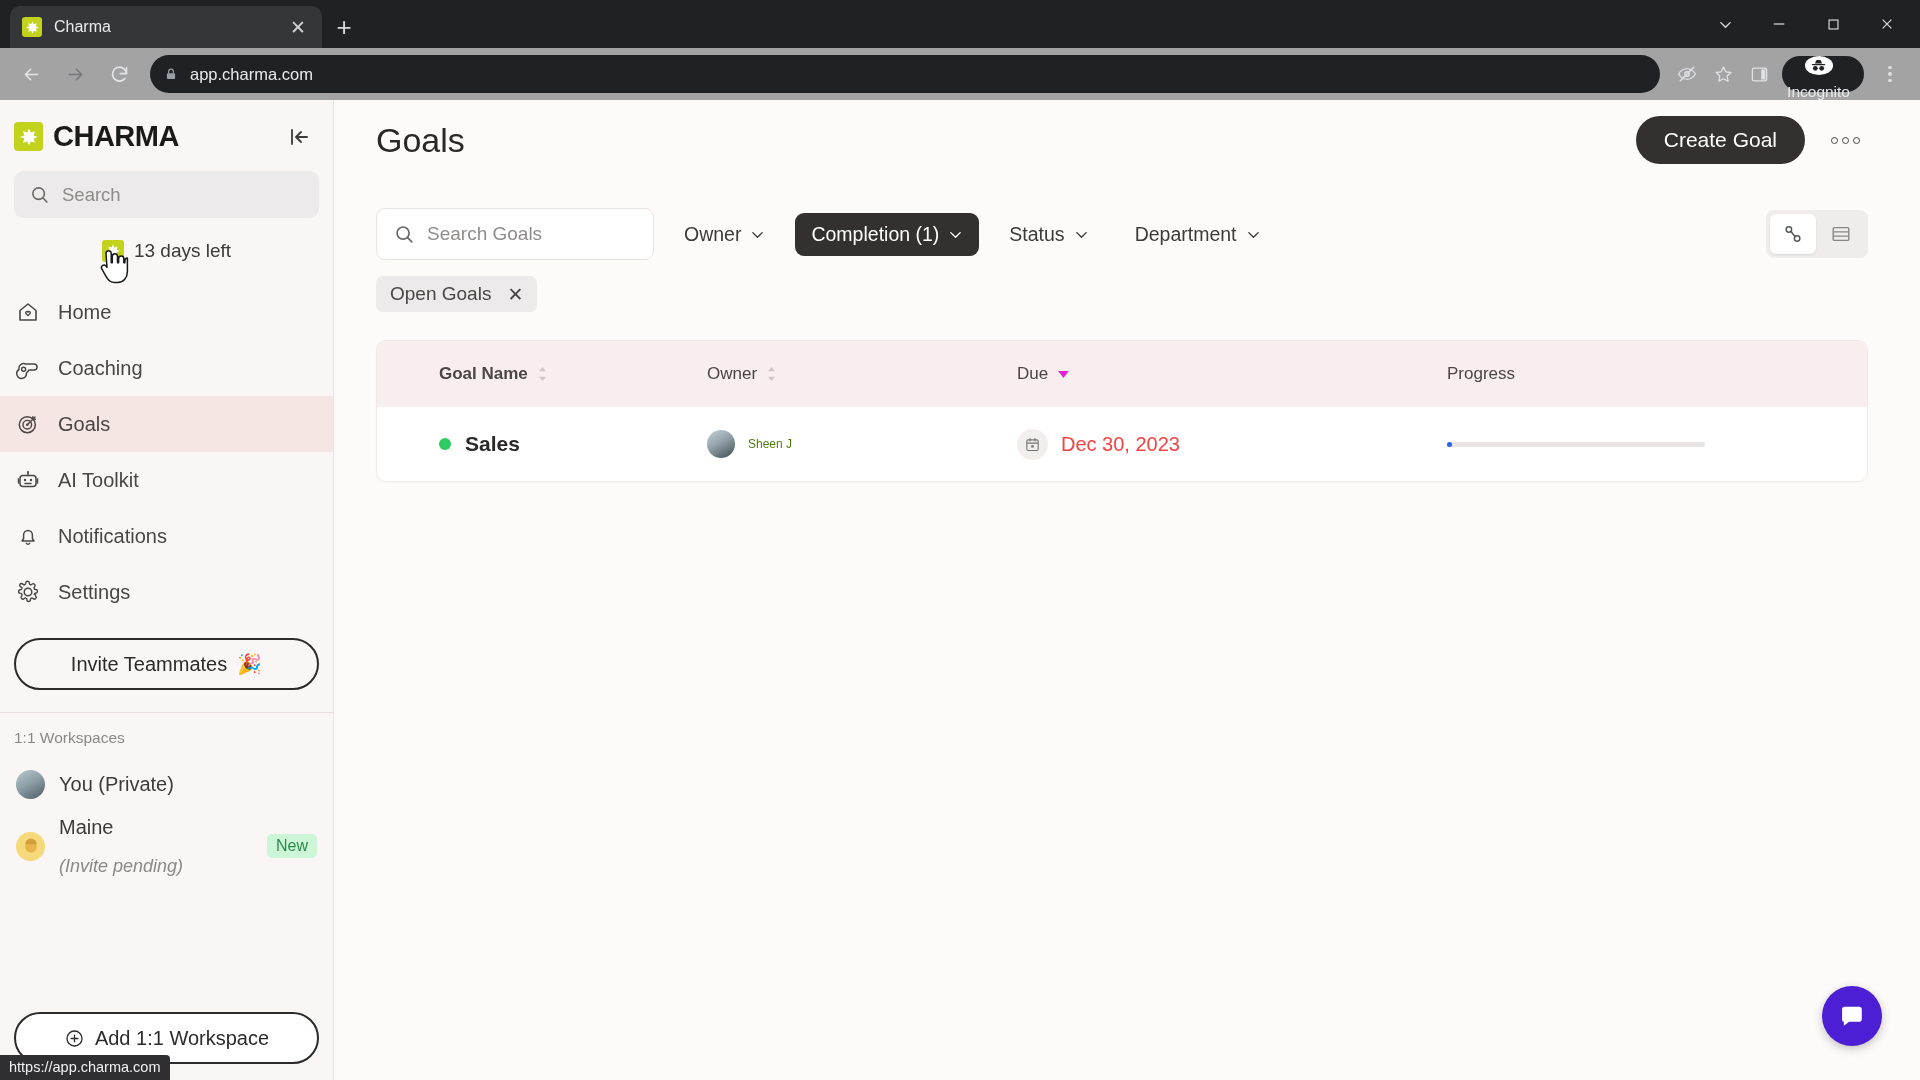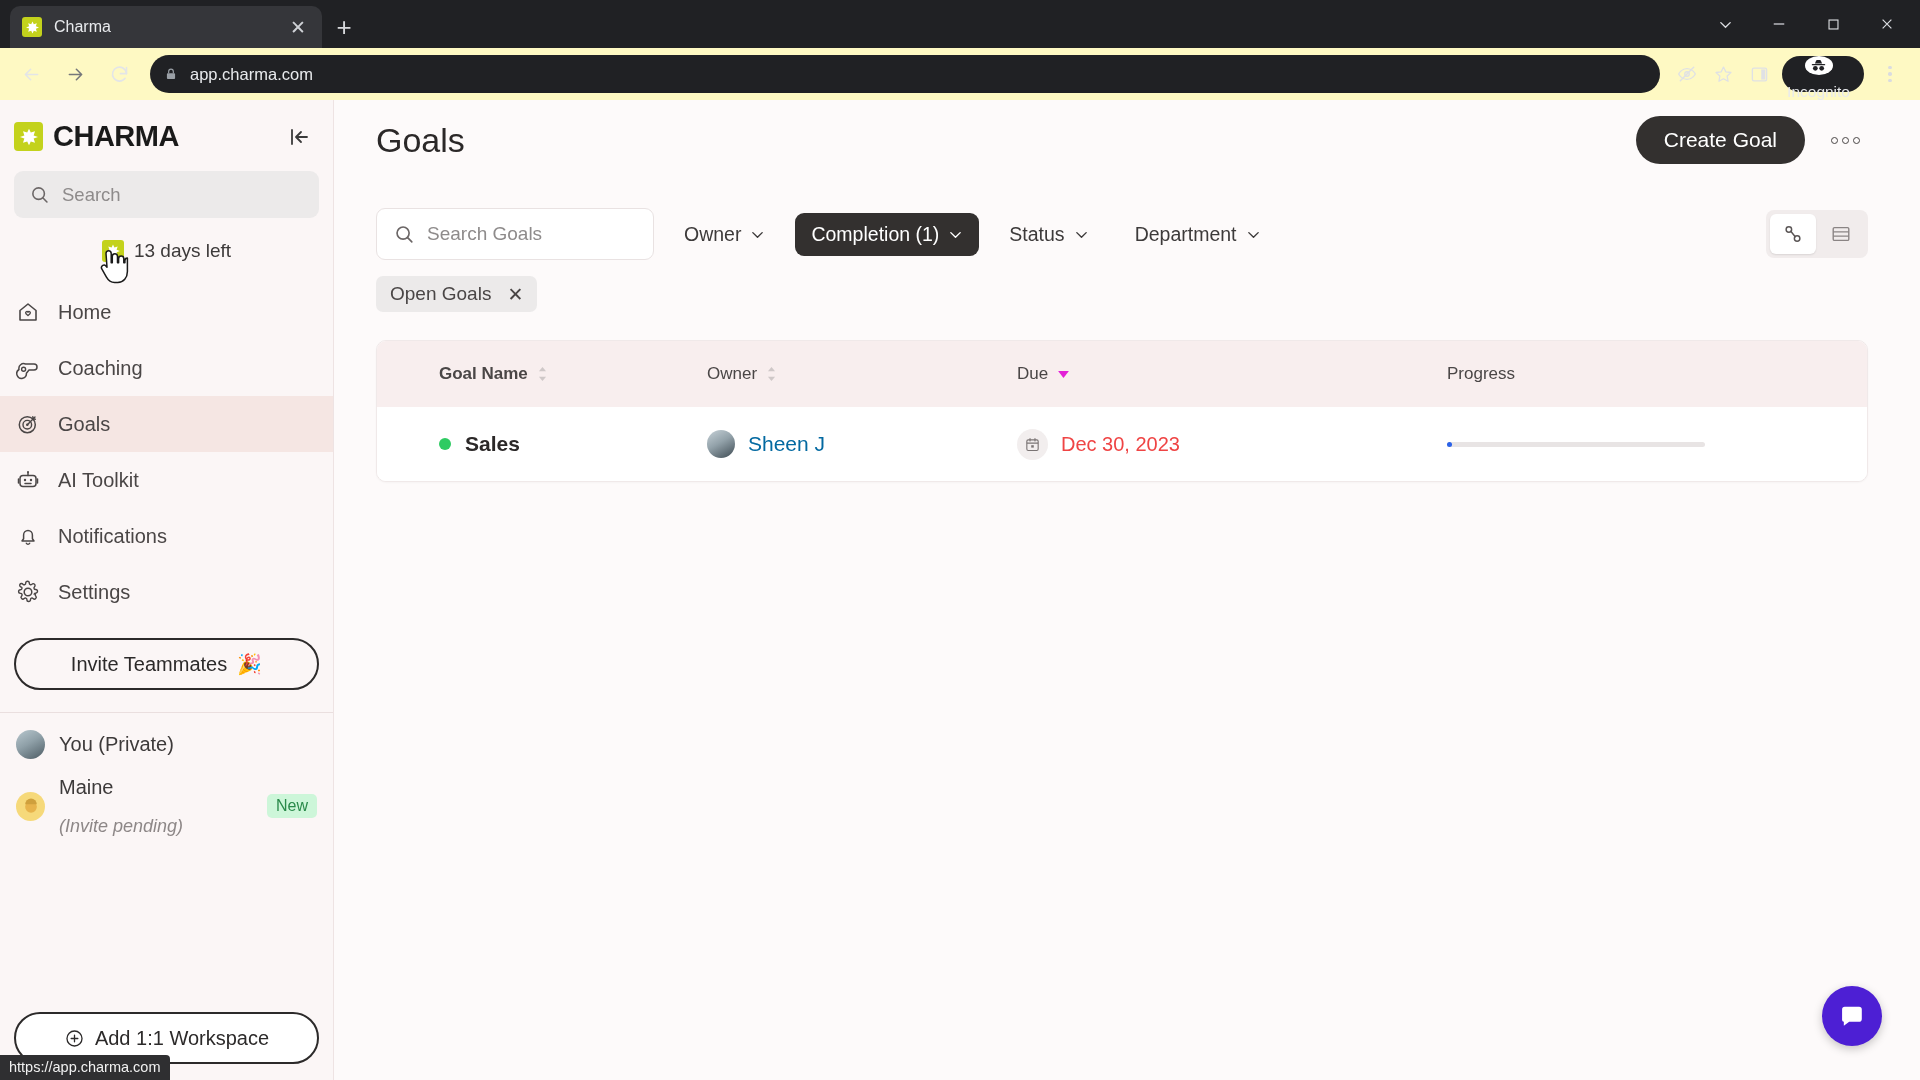--- a/index.html
+++ b/index.html
@@ -40,21 +40,21 @@
   .winctrls {
     position: absolute; right: 6px; top: 0; height: 48px;
     display: flex; align-items: center; gap: 0;
   }
   .winbtn {
     width: 54px; height: 48px; display: flex; align-items: center; justify-content: center;
     color: #dadce0; font-size: 17px; cursor: pointer;
   }
 
   .toolbar {
-    height: 52px; background: #fef9c3;
+    height: 52px; background: #a3a3a3;
     display: flex; align-items: center; padding: 0 10px; gap: 2px;
   }
   .navbtn {
     width: 42px; height: 42px; border-radius: 50%;
     display: flex; align-items: center; justify-content: center;
     color: #e3e5e8; cursor: pointer;
   }
   .navbtn.disabled { color: #75777b; }
   .omnibox {
     flex: 1 1 auto; height: 38px; background: #202124;
@@ -235,21 +235,21 @@
   .sort-ico { display: flex; flex-direction: column; gap: 2px; }
   .tbody-row {
     height: 74px; display: flex; align-items: center; background: #fff; cursor: pointer;
   }
   .cell { display: flex; align-items: center; font-size: 21px; color: #2b2828; }
   .dot-green { width: 12px; height: 12px; border-radius: 50%; background: #2ecb62; margin-right: 14px; flex:0 0 auto; }
   .owner-avatar {
     width: 28px; height: 28px; border-radius: 50%; margin-right: 13px; flex: 0 0 auto;
     background: linear-gradient(150deg,#c7d2d8 0%,#93a2aa 45%,#3d4a52 100%);
   }
-  .owner-name { font-size: 21px; color: #0369a1; }
+  .owner-name { font-size: 12px; color: #4d7c0f; }
   .cal-ico {
     width: 31px; height: 31px; border-radius: 50%; background: #f2eeee;
     display: flex; align-items: center; justify-content: center; margin-right: 13px; flex:0 0 auto;
   }
   .due-text { font-size: 20px; color: #ef4444; text-align: right; }
   .progress-track {
     width: 258px; height: 5px; background: #e8e4e4; border-radius: 3px; position: relative;
   }
   .progress-fill {
     position: absolute; left: 0; top: 0; height: 5px; border-radius: 3px;
@@ -468,20 +468,21 @@
       </nav>
 
       <div class="invite-wrap">
         <button class="invite-btn">
           <span>Invite Teammates</span>
           <span>🎉</span>
         </button>
       </div>
 
       <div class="ws-divider"></div>
+      <div class="ws-label">1:1 Workspaces</div>
 
       <div class="ws-item">
         <span class="ws-avatar"></span>
         <span class="ws-name">You (Private)</span>
       </div>
 
       <div class="ws-item">
         <span class="ws-avatar maine">
           <svg width="20" height="20" viewBox="0 0 24 24">
               <circle cx="12" cy="13" r="7" fill="#e7b34b"></circle>

